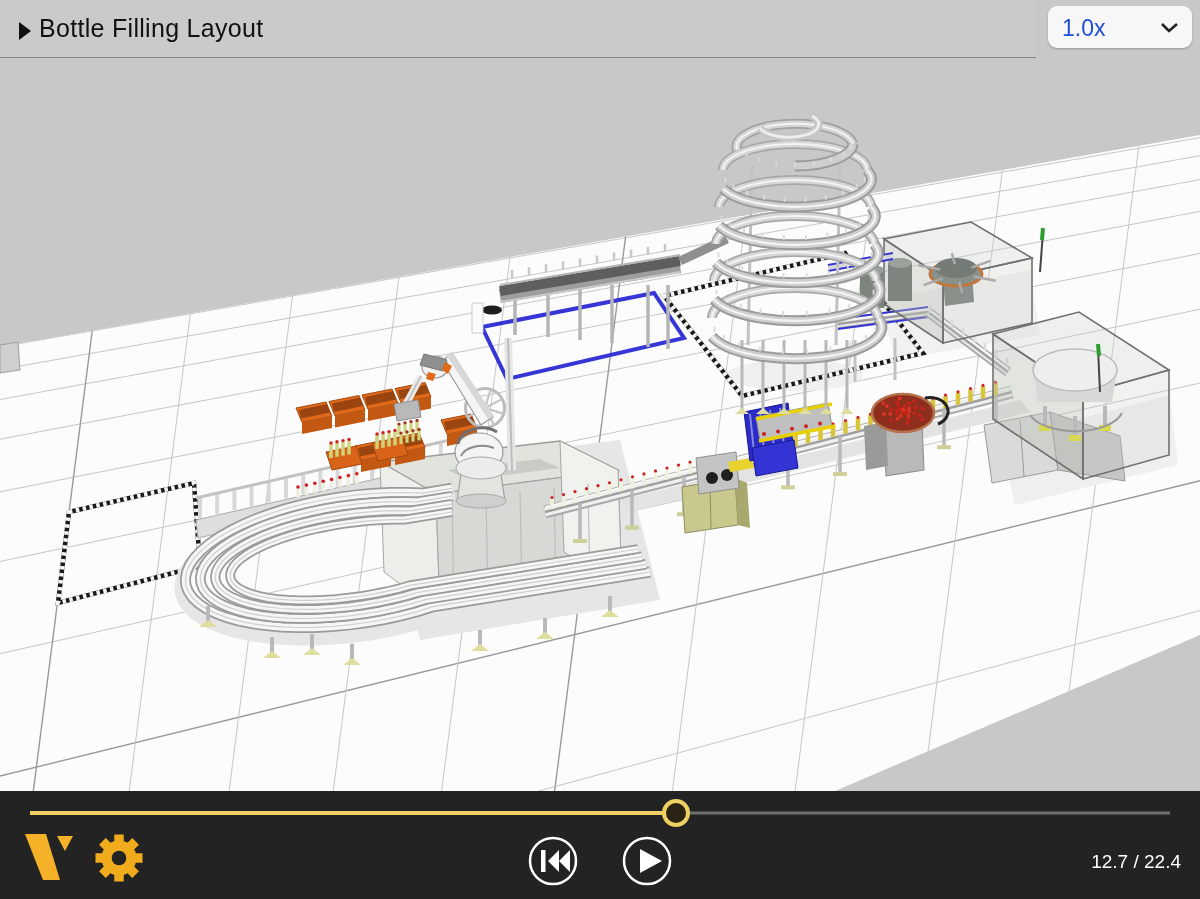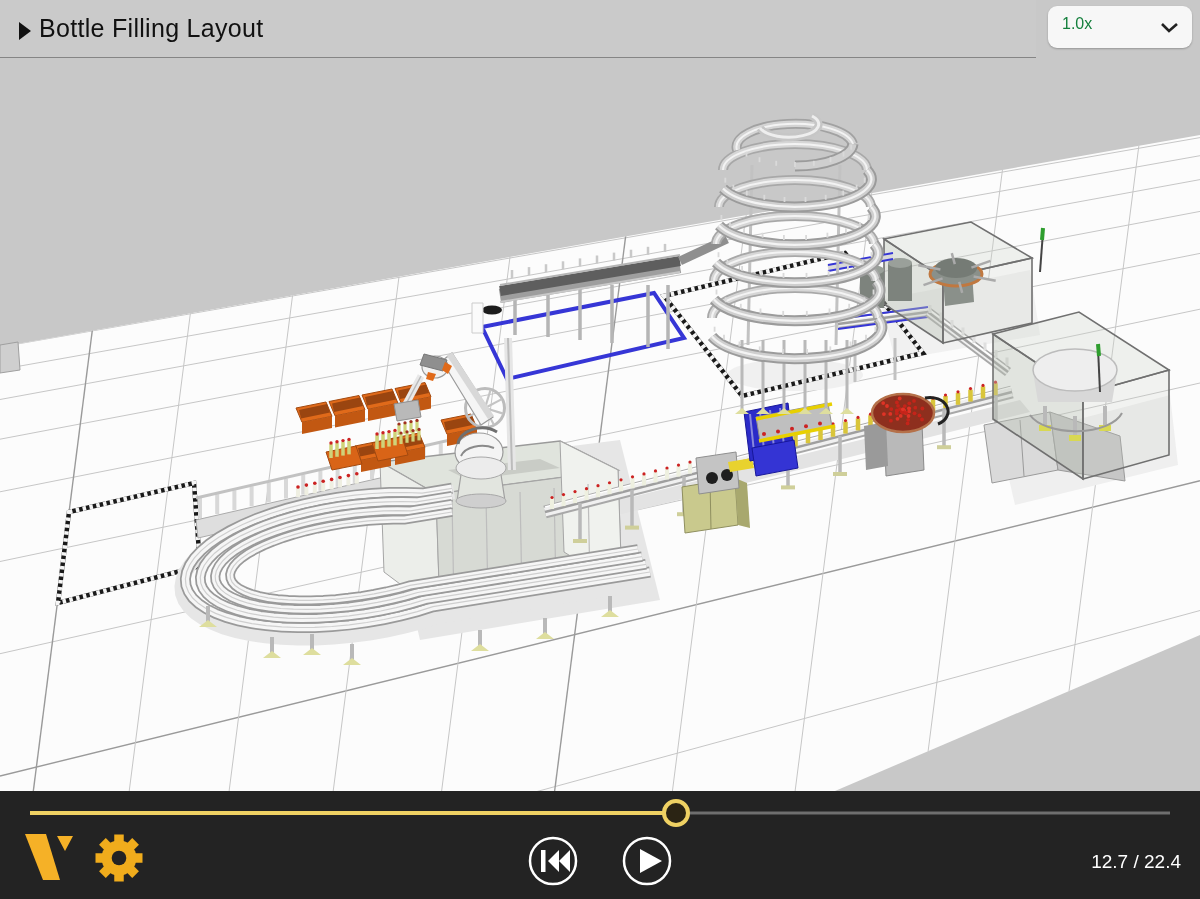--- a/index.html
+++ b/index.html
@@ -1,19 +1,19 @@
 <!DOCTYPE html>
 <html><head><meta charset="utf-8">
 <style>
 html,body{margin:0;padding:0;width:1200px;height:899px;overflow:hidden;background:#c8c8c8;
 font-family:"Liberation Sans",sans-serif;}
 #hdr{position:absolute;left:0;top:0;width:1036px;height:57px;background:#cacaca;border-bottom:1.5px solid #858585;}
 #ttl{position:absolute;left:39px;top:14px;font-size:25px;letter-spacing:0.3px;color:#111;}
 #dd{position:absolute;left:1048px;top:6px;width:144px;height:42px;background:#f7f7f7;border-radius:9px;box-shadow:0 1px 2px rgba(0,0,0,0.25);}
-#ddt{position:absolute;left:14px;top:9px;font-size:16px;color:#15803d;}
+#ddt{position:absolute;left:14px;top:9px;font-size:23px;color:#1d4ed8;}
 #vp{position:absolute;left:0;top:58px;width:1200px;height:733px;}
 #ft{position:absolute;left:0;top:791px;width:1200px;height:80px;}
 </style></head>
 <body>
 <div id="hdr">
 <svg width="32" height="57">
       <polygon points="19,22 19,40 31,31" fill="#111"></polygon>
     </svg>
 <div id="ttl">Bottle Filling Layout</div>
 <div id="dd">

